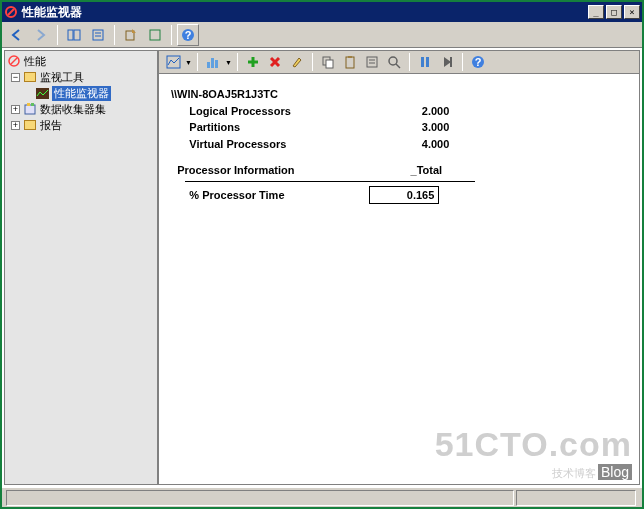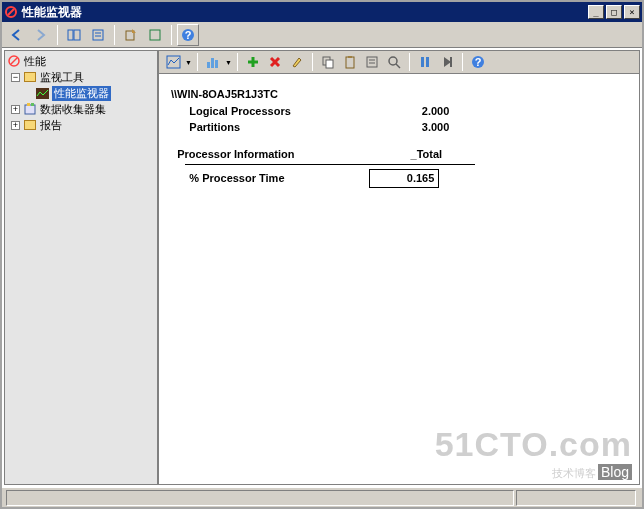--- a/index.html
+++ b/index.html
@@ -1,17 +1,17 @@
 <!DOCTYPE html>
 <html><head>
 <meta charset="utf-8">
 <style>
   * { box-sizing: border-box; margin: 0; padding: 0; font-family: "Tahoma", "宋体", sans-serif; font-size: 11px; }
   body { background: #fff; width: 644px; height: 509px; overflow: hidden; position: relative; }
-  .outer-border { border: 2px solid #a3a3a3; width: 644px; height: 509px; display: flex; flex-direction: column; }
+  .outer-border { border: 2px solid #15803d; width: 644px; height: 509px; display: flex; flex-direction: column; }
   
   .titlebar { background: #0a246a; color: #fff; height: 20px; display: flex; align-items: center; padding: 0 2px; }
   .titlebar .icon { width: 14px; height: 14px; margin-right: 4px; display: flex; align-items: center; justify-content: center; }
   .titlebar .title { flex: 1; font-weight: bold; font-size: 12px; }
   .titlebar .win-btns { display: flex; gap: 2px; }
   .titlebar .win-btn { width: 16px; height: 14px; background: #d4d0c8; border: 1px solid #fff; border-right-color:#404040; border-bottom-color:#404040; display:flex; align-items:center; justify-content:center; font-size:9px; font-family: monospace; color:#000; }
   
   .menubar { background: #d4d0c8; height: 20px; display: flex; align-items: center; padding: 0 6px; border-bottom: 1px solid #808080; }
   .menubar .item { margin-right: 10px; cursor: default; }
   
@@ -250,20 +250,21 @@
               <circle cx="7" cy="7" r="6" fill="#4080e0"></circle>
               <text x="7" y="11" text-anchor="middle" fill="#fff" font-size="10" font-weight="bold">?</text>
             </svg>
           </div>
       </div>
 
       <div class="report-area">
         <div class="rline">\\WIN-8OAJ5R1J3TC</div>
         <div class="rline">      <span style="display:inline-block;width:190px;">Logical Processors</span><span class="val-cell">2.000</span></div>
         <div class="rline">      <span style="display:inline-block;width:190px;">Partitions</span><span class="val-cell">3.000</span></div>
+        <div class="rline">      <span style="display:inline-block;width:190px;">Virtual Processors</span><span class="val-cell">4.000</span></div>
         <div style="height:10px"></div>
         <div class="rline">  <span style="display:inline-block;width:195px;">Processor Information</span><span class="val-cell" style="text-align:right;">_Total</span></div>
         <div class="hr" style="margin-left:14px; width:290px;"></div>
         <div class="rline">      <span style="display:inline-block;width:180px;">% Processor Time</span><span class="boxed">0.165</span></div>
       </div>
     </div>
   </div>
 
   <div class="statusbar">
     <div class="status-cell"></div>

